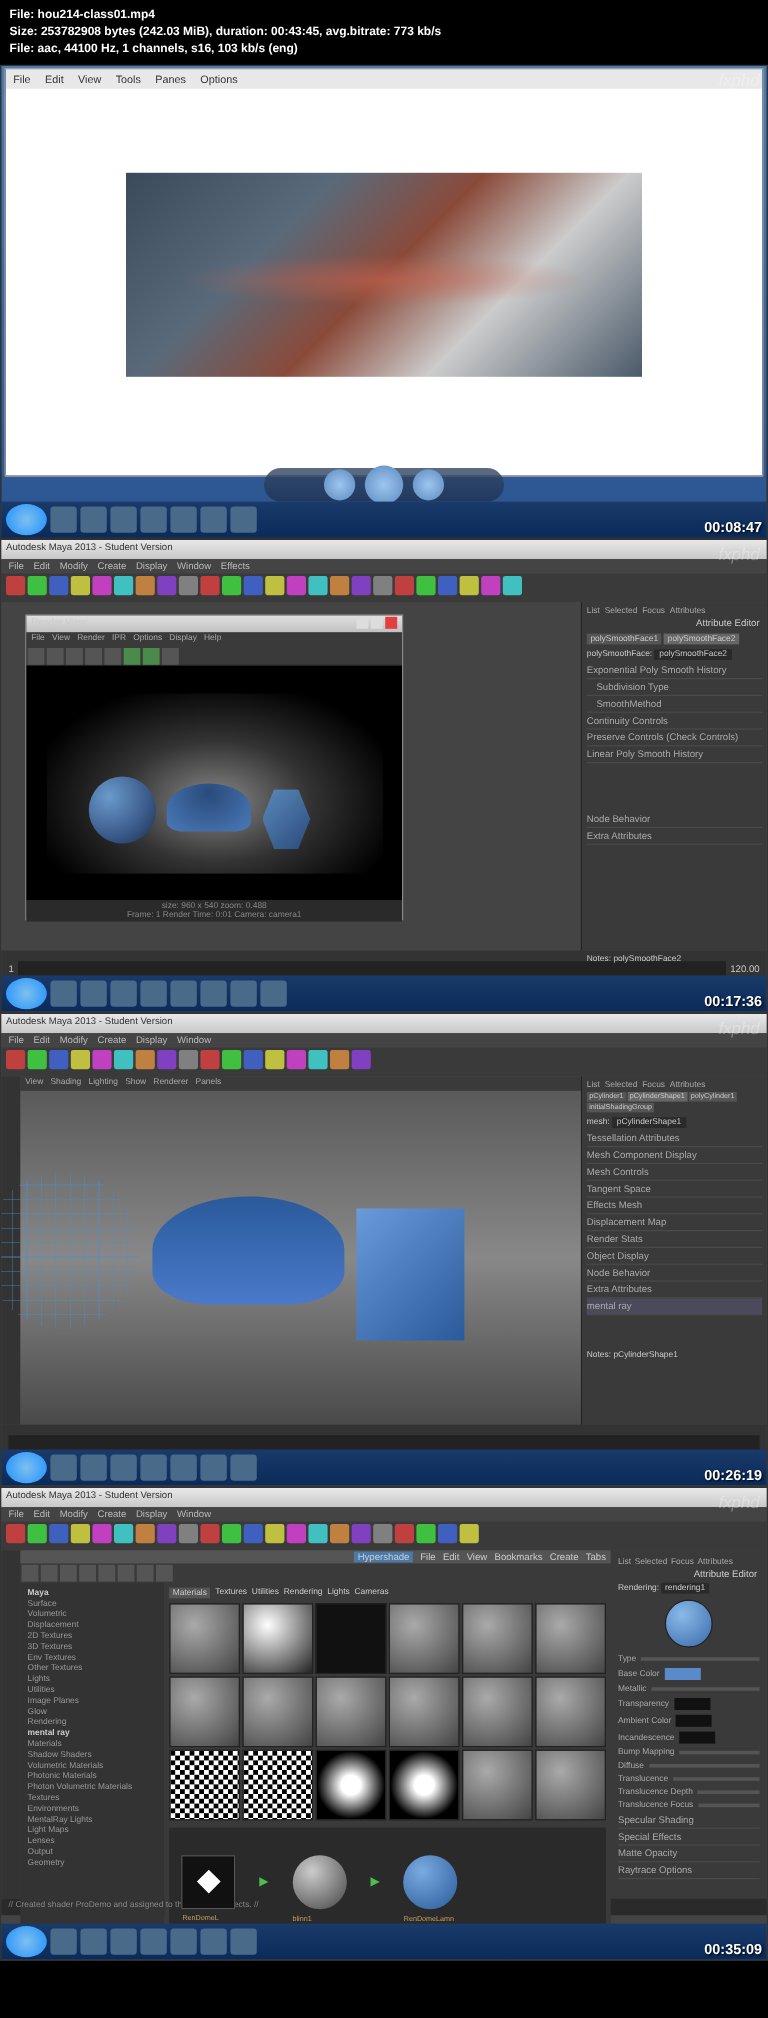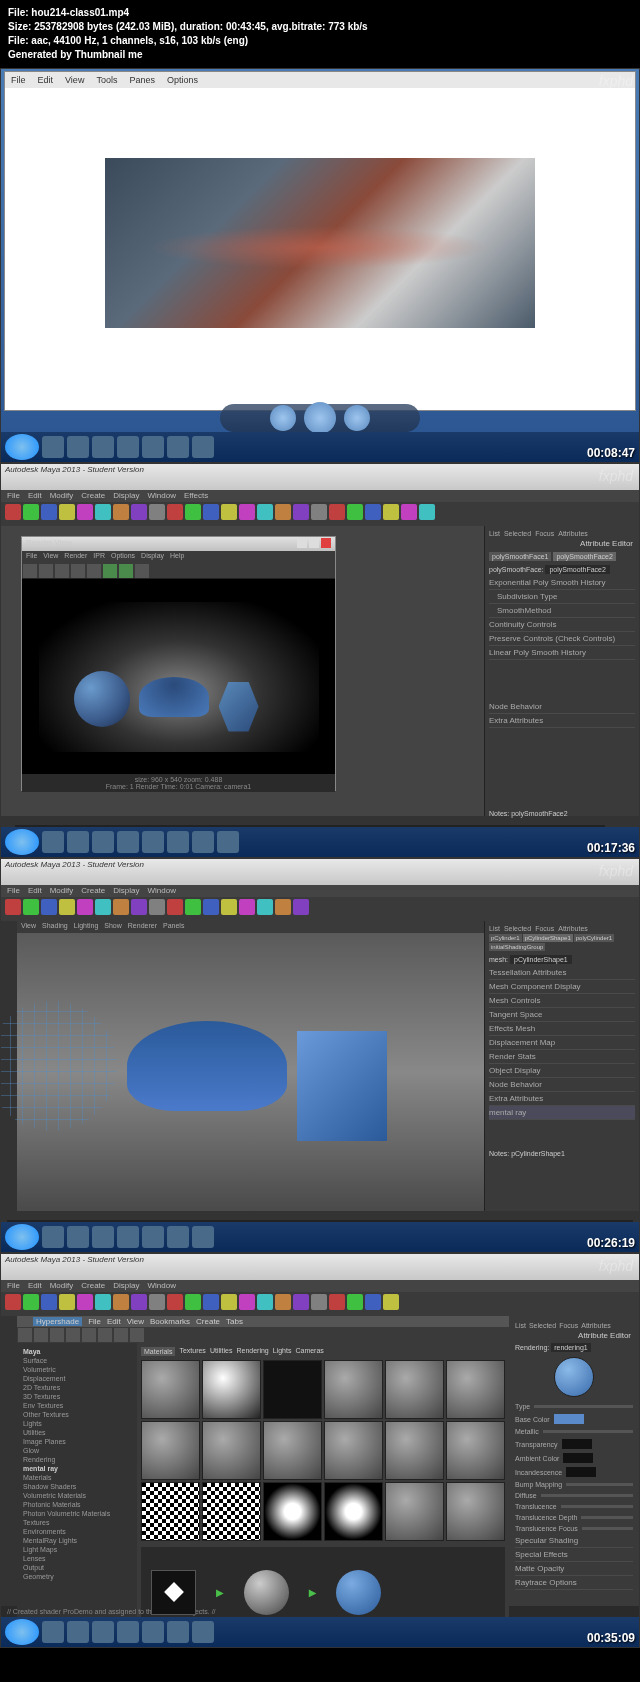--- a/index.html
+++ b/index.html
@@ -17,21 +17,21 @@
 .video-still { width: 430px; height: 170px; background: linear-gradient(135deg, #3a4a5a 0%, #5a6a7a 30%, #8a4a3a 50%, #ccc 70%, #4a5a6a 100%); position: relative; }
 .video-still::before { content: ""; position: absolute; top: 40%; left: 10%; width: 80%; height: 25%; background: radial-gradient(ellipse, rgba(200,100,80,0.6) 0%, transparent 70%); }
 .taskbar { position: absolute; bottom: 0; left: 0; right: 0; height: 30px; background: linear-gradient(180deg, #1a3a6a 0%, #0a2a5a 100%); display: flex; align-items: center; padding: 0 4px; gap: 3px; }
 .start-btn { width: 34px; height: 26px; background: radial-gradient(circle, #7ec0ee 0%, #1e90ff 100%); border-radius: 50%; }
 .task-icon { width: 22px; height: 22px; background: #4a6a8a; border-radius: 3px; }
 .player-bar { position: absolute; bottom: 30px; left: 50%; transform: translateX(-50%); width: 200px; height: 28px; background: linear-gradient(180deg, rgba(50,70,100,0.8), rgba(30,50,80,0.8)); border-radius: 14px; display: flex; align-items: center; justify-content: center; gap: 8px; }
 .play-ctrl { width: 26px; height: 26px; background: radial-gradient(circle, #9ec5ee 0%, #5a8ac0 100%); border-radius: 50%; }
 
 
 .maya { background: #444; }
-.maya-titlebar { background: linear-gradient(180deg, #e8e8e8, #c8c8c8); height: 26px; font-size: 8px; color: #333; padding: 1px 4px; font-style: italic; }
+.maya-titlebar { background: linear-gradient(180deg, #e8e8e8, #c8c8c8); height: 16px; font-size: 8px; color: #333; padding: 1px 4px; }
 .maya-menubar { background: #444; height: 12px; padding: 1px 6px; font-size: 8px; color: #bbb; display: flex; gap: 8px; }
 .maya-shelf { background: #3a3a3a; height: 24px; padding: 2px 4px; display: flex; gap: 2px; flex-wrap: wrap; overflow: hidden; }
 .shelf-icon { width: 16px; height: 16px; border-radius: 2px; flex-shrink: 0; }
 .maya-body { display: flex; height: 290px; }
 .maya-side { width: 90px; background: #3a3a3a; border-right: 1px solid #222; padding: 4px; }
 .outliner-item { font-size: 8px; color: #9ac; padding: 1px 0; }
 .maya-viewport { flex: 1; background: #444; position: relative; }
 .maya-attr { width: 155px; background: #3a3a3a; border-left: 1px solid #222; padding: 4px; }
 .attr-section { font-size: 8px; color: #aaa; padding: 2px 0; border-bottom: 1px solid #4a4a4a; }
 .maya-timeline { background: #333; height: 30px; display: flex; align-items: center; padding: 2px 6px; gap: 4px; }
@@ -79,21 +79,20 @@
 .shelf-c4 { background: #c0c040; } .shelf-c5 { background: #c040c0; } .shelf-c6 { background: #40c0c0; }
 .shelf-c7 { background: #c08040; } .shelf-c8 { background: #8040c0; } .shelf-c9 { background: #808080; }
 </style>
 </head>
 <body>
 
 <div class="header-info">
   <div><span>File:</span> <span>hou214-class01.mp4</span></div>
   <div><span>Size:</span> <span>253782908</span> <span>bytes</span> <span>(242.03 MiB),</span> <span>duration:</span> <span>00:43:45,</span> <span>avg.bitrate:</span> <span>773 kb/s</span></div>
   <div><span>File:</span> <span>aac, 44100 Hz, 1 channels, s16, 103 kb/s (eng)</span></div>
-  <div>Generated by Thumbnail me</div>
 </div>
 
 <div class="frame frame1">
   <div class="watermark">fxphd</div>
   <div class="app-window">
     <div class="app-menubar">
       <span>File</span>
         <span>Edit</span>
         <span>View</span>
         <span>Tools</span>
@@ -369,21 +368,21 @@
       <div class="shelf-icon shelf-c8"></div>
       <div class="shelf-icon shelf-c9"></div>
       <div class="shelf-icon shelf-c1"></div>
       <div class="shelf-icon shelf-c2"></div>
       <div class="shelf-icon shelf-c3"></div>
       <div class="shelf-icon shelf-c4"></div>
   </div>
   <div class="hyper-body">
     <div style="width:16px;background:#333;"></div>
     <div style="flex:1;display:flex;flex-direction:column;">
-      <div style="background:#555;height:14px;font-size:8px;padding:1px 16px;color:#ccc;display:flex;gap:6px;">
+      <div style="background:#555;height:14px;font-size:8px;padding:1px 4px;color:#ccc;display:flex;gap:6px;justify-content:flex-end;">
         <span style="background:#4a7aaa;padding:0 3px;">Hypershade</span>
         <span>File</span>
           <span>Edit</span>
           <span>View</span>
           <span>Bookmarks</span>
           <span>Create</span>
           <span>Tabs</span>
       </div>
       <div style="background:#3a3a3a;height:16px;display:flex;gap:2px;padding:1px;">
         <div class="render-tool"></div>

